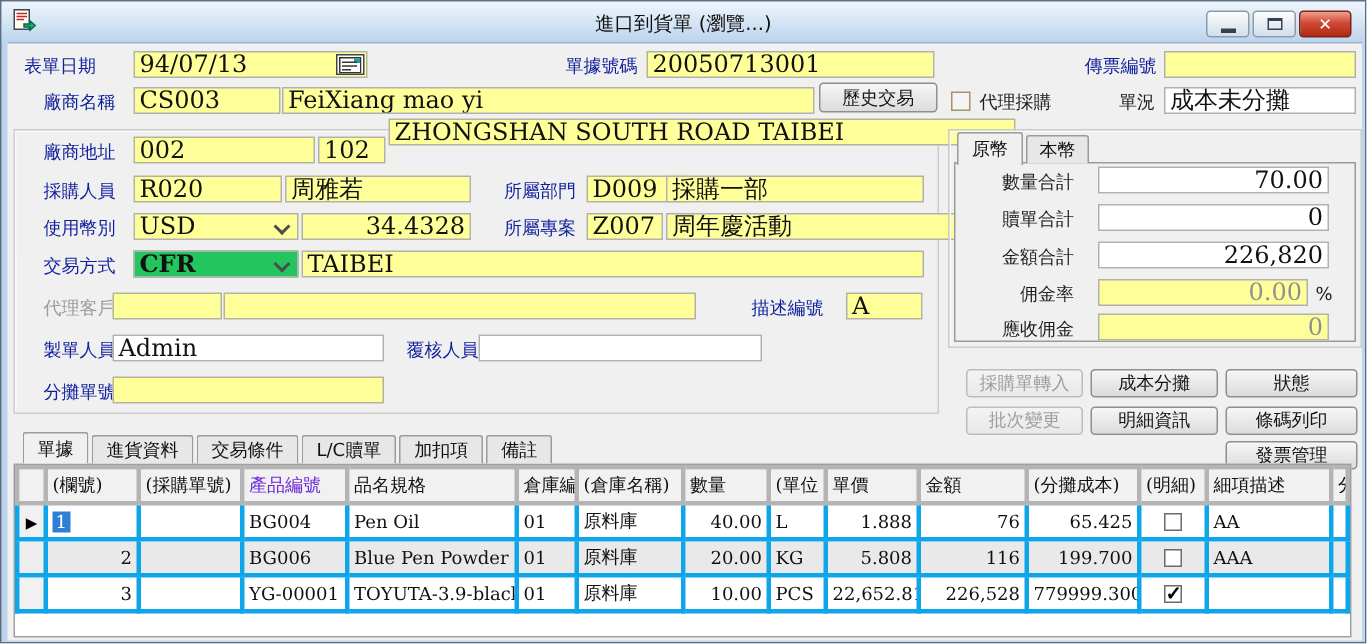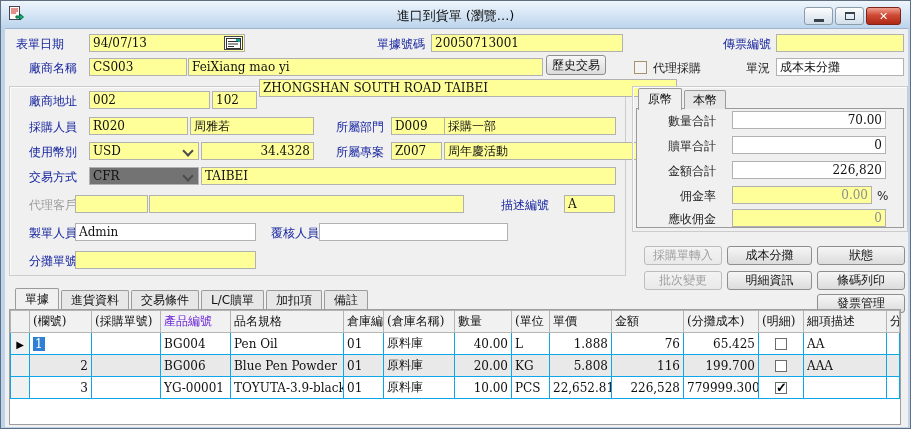--- a/index.html
+++ b/index.html
@@ -18,25 +18,25 @@
   .ic-min{width:10px;height:3px;background:#37414b;margin-top:8px;}
   .ic-max{width:10px;height:8px;box-sizing:border-box;border:1px solid #37414b;border-top-width:2px;}
   .ic-close::before{content:"\2715";color:#fff;font-size:11px;font-weight:bold;line-height:1;}
   
   .content{position:absolute;left:4px;top:27px;width:903px;height:398px;background:#f0f0f0;
     border-top:1px solid #9db4cb;}
   .lb{position:absolute;height:16px;line-height:16px;color:#0f1e9c;white-space:nowrap;}
   .lb.black{color:#1d1d1d;}
   .lb.grey{color:#9c9c9c;}
   .f{position:absolute;height:18px;box-sizing:border-box;border:1px solid #b1b1b1;background:#fff;
-    font-family:"DejaVu Serif","Liberation Serif",serif;font-size:12px;line-height:16px;
+    font-family:"DejaVu Serif","Liberation Serif",serif;font-size:16px;line-height:16px;
     padding:0 3px;white-space:nowrap;overflow:hidden;}
   .f.y{background:#ffff99;}
   .f.num{text-align:right;}
-  .f.greybg{background:#737373;}
+  .f.greybg{background:#22c55e;font-weight:bold;}
   .f.dimtext{color:#8f8f8f;}
   .combo::after{content:"";position:absolute;right:6px;top:4px;width:6px;height:6px;
     border-right:2px solid #4c4c4c;border-bottom:2px solid #4c4c4c;transform:rotate(45deg);}
   .gb{position:absolute;box-sizing:border-box;border:1px solid #cccccc;box-shadow:1px 1px 0 #fbfbfb inset;}
   .cbox{position:absolute;width:13px;height:13px;box-sizing:border-box;border:1px solid #a8916c;background:#f4f4f4;}
   .btn{position:absolute;box-sizing:border-box;border:1px solid #8e8e8e;border-radius:3px;
     background:linear-gradient(#f6f6f6,#dcdcdc);text-align:center;line-height:17px;font-size:12px;color:#141414;}
   .btn.dis{color:#9e9e9e;border-color:#bcbcbc;background:linear-gradient(#f3f3f3,#e9e9e9);}
   .calbtn{position:absolute;right:1px;top:1px;width:19px;height:14px;box-sizing:border-box;
     border:1px solid #444;background:#fff;display:flex;align-items:center;justify-content:center;padding:0;}
@@ -47,21 +47,21 @@
   .pane{position:absolute;box-sizing:border-box;border:1px solid #9b9b9b;background:#f0f0f0;z-index:1;}
   .dtabs{position:absolute;left:10px;top:259px;height:21px;display:flex;z-index:3;}
   .dtab{box-sizing:border-box;border:1px solid #9b9b9b;border-bottom:none;border-radius:2px 2px 0 0;
     background:#e7e7e7;padding:0 9px;height:19px;line-height:18px;margin-top:2px;margin-right:2px;font-size:12px;}
   .dtab.active{height:21px;line-height:20px;margin-top:0;background:#f0f0f0;}
   
   .gridwrap{position:absolute;left:4px;top:280px;width:892px;height:116px;background:#fff;
     border:1px solid #9e9e9e;box-sizing:border-box;overflow:hidden;z-index:2;}
   table.grid{border-collapse:collapse;table-layout:fixed;width:890px;
     font-family:"DejaVu Serif","Liberation Serif",serif;font-size:12px;}
-  table.grid th,table.grid td{border:1px solid #0ea5e9;height:21px;padding:0 3px;
+  table.grid th,table.grid td{border:3px solid #0ea5e9;height:21px;padding:0 3px;
     overflow:hidden;white-space:nowrap;font-weight:normal;}
   table.grid thead th{background:#f1f1f1;border-color:#b4b4b4;text-align:left;}
   td.selcol,th.selcol{background:#f1f1f1;border-color:#b4b4b4;text-align:center;padding:0;}
   tr.alt td{background:#e9e9e9;}
   tr.alt td.selcol{background:#eeeeee;}
   .al-r{text-align:right;}
   .al-l{text-align:left;}
   .al-c{text-align:center;}
   .hblue{color:#6d28d9;}
   .selval{background:#2f80d4;color:#fff;padding:0 2px;}
@@ -115,21 +115,21 @@
       </span>
     </span>
     <span class="lb" style="left:372px;top:7px;">單據號碼</span>
     <span class="f y" style="left:426px;top:5px;width:192px;">20050713001</span>
     <span class="lb" style="left:718px;top:7px;">傳票編號</span>
     <span class="f y" style="left:771px;top:5px;width:128px;"></span>
 
     <span class="lb" style="left:24px;top:31px;">廠商名稱</span>
     <span class="f y" style="left:84px;top:29px;width:98px;">CS003</span>
     <span class="f y" style="left:183px;top:29px;width:355px;">FeiXiang mao yi</span>
-    <span class="btn" style="left:541px;top:26px;width:60px;height:20px;line-height:18px;">歷史交易</span>
+    <span class="btn" style="left:541px;top:26px;width:79px;height:20px;line-height:18px;">歷史交易</span>
     <span class="cbox" style="left:629px;top:32px;"></span>
     <span class="lb black" style="left:648px;top:31px;text-align:right;">代理採購</span>
     <span class="lb black" style="left:741px;top:31px;">單況</span>
     <span class="f" style="left:771px;top:29px;width:128px;">成本未分攤</span>
 
     <div class="gb" style="left:4px;top:57px;width:617px;height:190px;"></div>
 
     <span class="lb" style="left:24px;top:64px;">廠商地址</span>
     <span class="f y" style="left:84px;top:62px;width:121px;">002</span>
     <span class="f y" style="left:207px;top:62px;width:45px;">102</span>

